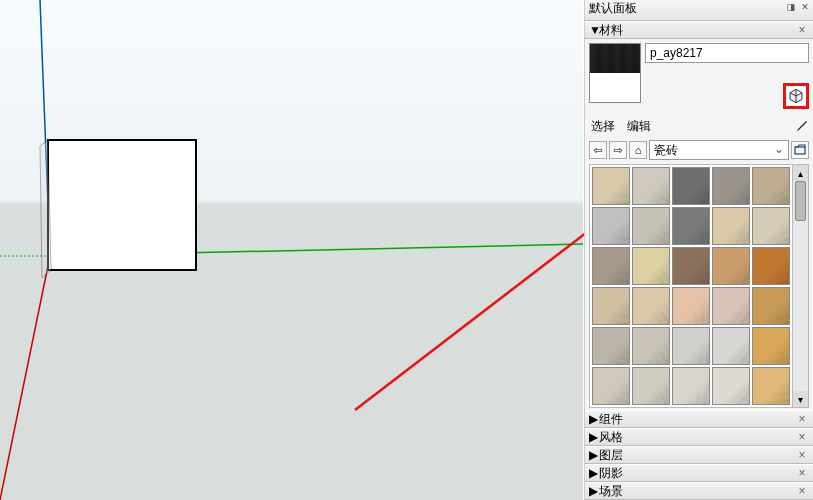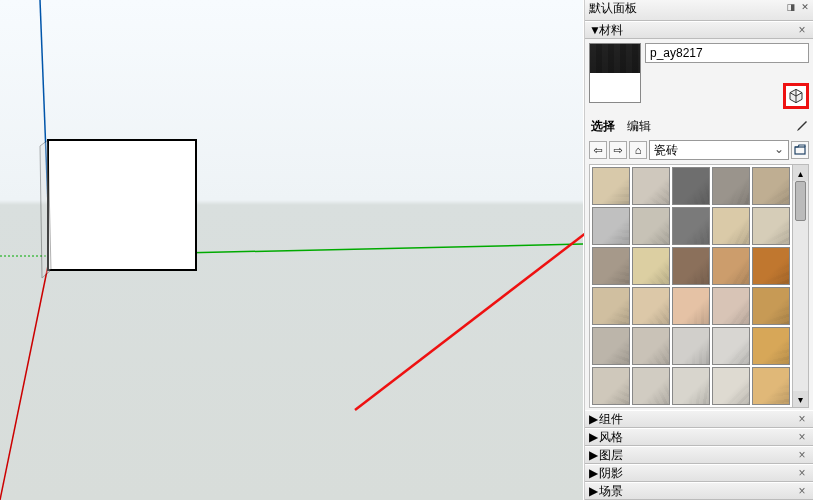--- a/index.html
+++ b/index.html
@@ -18,21 +18,21 @@
   .preview { width: 52px; height: 60px; border: 1px solid #888; background: #fff; display: flex; flex-direction: column; }
   .preview .half { flex: 1; }
   .preview .tex { background: repeating-linear-gradient(90deg,#555 0 6px,#444 6px 12px),linear-gradient(#666,#555); background-blend-mode: multiply; }
   .preview .blank { background: #fff; }
   .name-col { flex: 1; display: flex; flex-direction: column; gap: 18px; }
   .name-input { height: 20px; border: 1px solid #999; background: #fff; padding: 1px 4px; font-size: 12px; width: 100%; }
   .create-btn { width: 26px; height: 26px; border: 3px solid #e11; background: #fff; display: flex; align-items: center; justify-content: center; cursor: pointer; margin-top: 2px; align-self: flex-start; }
   .create-btn svg { width: 16px; height: 16px; }
   .tabs { display: flex; gap: 8px; margin-top: 8px; font-size: 12px; align-items: center; }
   .tab { cursor: pointer; padding: 1px 2px; }
-  .tab.active { font-weight: bold; }
+  .tab.active { font-weight: normal; }
   .dropper { margin-left: auto; width: 16px; height: 16px; cursor: pointer; }
   .navrow { display: flex; align-items: center; gap: 2px; margin-top: 4px; }
   .navbtn { width: 18px; height: 18px; border: 1px solid #aaa; background: #f8f8f8; display: flex; align-items: center; justify-content: center; cursor: pointer; font-size: 11px; }
   .cat-select { flex: 1; height: 20px; border: 1px solid #999; background: #fff; display: flex; align-items: center; padding: 0 4px; cursor: pointer; position: relative; }
   .cat-select::after { content: "⌄"; position: absolute; right: 4px; top: 1px; color: #555; }
   .details { width: 18px; height: 18px; border: 1px solid #aaa; background: #f8f8f8; cursor: pointer; display:flex;align-items:center;justify-content:center; }
   .grid-wrap { display: flex; margin-top: 4px; }
   .thumb-grid { flex: 1; display: grid; grid-template-columns: repeat(5, 1fr); gap: 2px; background: #fff; padding: 2px; border: 1px solid #bbb; max-height: 280px; overflow: hidden; }
   .thumb { aspect-ratio: 1/1; border: 1px solid #888; cursor: pointer; }
   .scroll { width: 16px; background: #e8e8e8; border: 1px solid #bbb; border-left: none; display: flex; flex-direction: column; }

